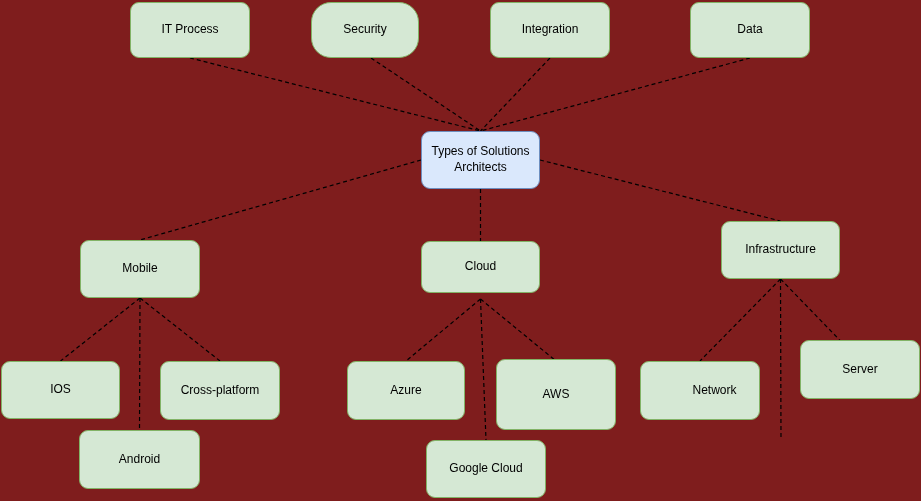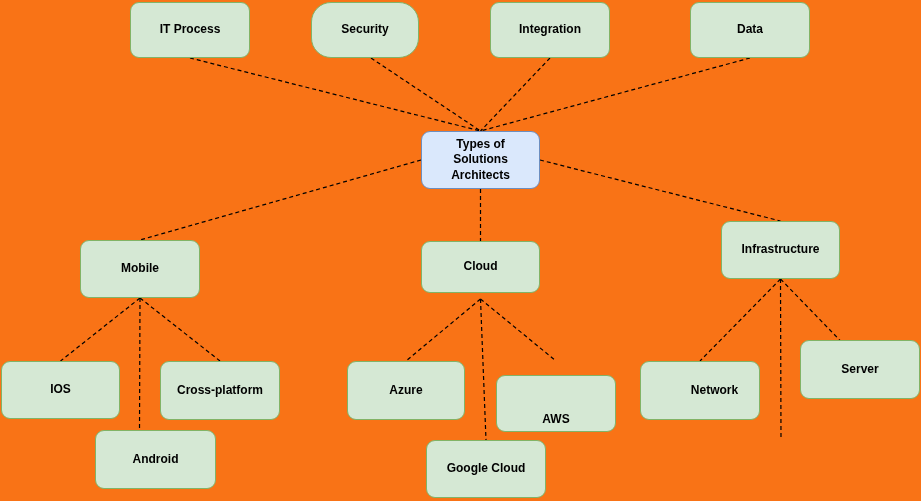--- a/index.html
+++ b/index.html
@@ -2,23 +2,22 @@
 <html><head>
 <meta charset="utf-8">
 <style>
   * { margin: 0; padding: 0; box-sizing: border-box; }
   html, body { background: #ffffff; }
   body { font-family: "Liberation Sans", "DejaVu Sans", sans-serif; }
   #canvas {
     position: relative;
     width: 921px;
     height: 501px;
-    background: #f97316;
+    background: #7f1d1d;
     overflow: hidden;
-    font-weight: bold;
   }
   #edges {
     position: absolute;
     left: 0; top: 0;
     width: 921px; height: 501px;
     pointer-events: none;
   }
   .node {
     position: absolute;
     border-radius: 9px;
@@ -81,27 +80,27 @@
     </div>
     <div class="node" style="left: 721px; top: 221px; width: 119px; height: 58px; background: rgb(213, 232, 212); border-color: rgb(130, 179, 102); color: rgb(0, 0, 0);">
       <span>Infrastructure</span>
     </div>
     <div class="node" style="left: 1px; top: 361px; width: 119px; height: 58px; background: rgb(213, 232, 212); border-color: rgb(130, 179, 102); color: rgb(0, 0, 0);">
       <span>IOS</span>
     </div>
     <div class="node" style="left: 160px; top: 361px; width: 120px; height: 59px; background: rgb(213, 232, 212); border-color: rgb(130, 179, 102); color: rgb(0, 0, 0);">
       <span>Cross-platform</span>
     </div>
-    <div class="node" style="left: 95px; top: 430px; width: 121px; height: 59px; background: rgb(213, 232, 212); border-color: rgb(130, 179, 102); color: rgb(0, 0, 0);">
+    <div class="node" style="left: 79px; top: 430px; width: 121px; height: 59px; background: rgb(213, 232, 212); border-color: rgb(130, 179, 102); color: rgb(0, 0, 0);">
       <span>Android</span>
     </div>
     <div class="node" style="left: 347px; top: 361px; width: 118px; height: 59px; background: rgb(213, 232, 212); border-color: rgb(130, 179, 102); color: rgb(0, 0, 0);">
       <span>Azure</span>
     </div>
-    <div class="node" style="left: 496px; top: 375px; width: 120px; height: 57px; background: rgb(213, 232, 212); border-color: rgb(130, 179, 102); color: rgb(0, 0, 0); align-items: flex-end;">
+    <div class="node" style="left: 496px; top: 359px; width: 120px; height: 71px; background: rgb(213, 232, 212); border-color: rgb(130, 179, 102); color: rgb(0, 0, 0);">
       <span>AWS</span>
     </div>
     <div class="node" style="left: 426px; top: 440px; width: 120px; height: 58px; background: rgb(213, 232, 212); border-color: rgb(130, 179, 102); color: rgb(0, 0, 0); align-items: center;">
       <span>Google Cloud</span>
     </div>
     <div class="node" style="left: 640px; top: 361px; width: 120px; height: 59px; background: rgb(213, 232, 212); border-color: rgb(130, 179, 102); color: rgb(0, 0, 0); padding-left: 36px;">
       <span>Network</span>
     </div>
     <div class="node" style="left: 800px; top: 340px; width: 120px; height: 59px; background: rgb(213, 232, 212); border-color: rgb(130, 179, 102); color: rgb(0, 0, 0);">
       <span>Server</span>

